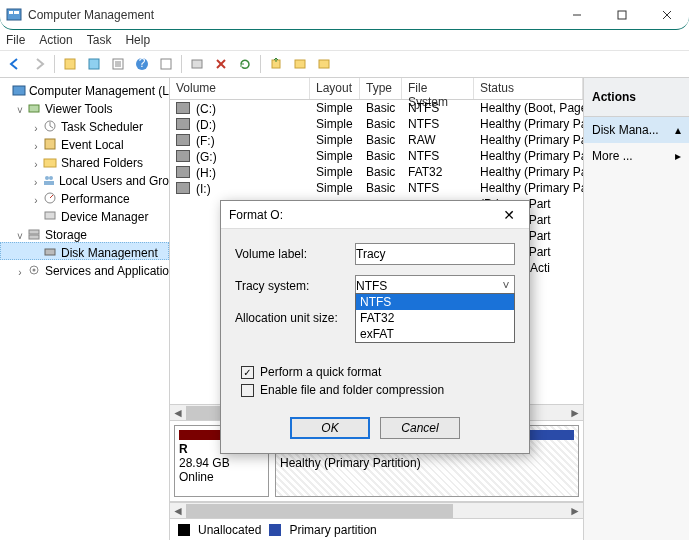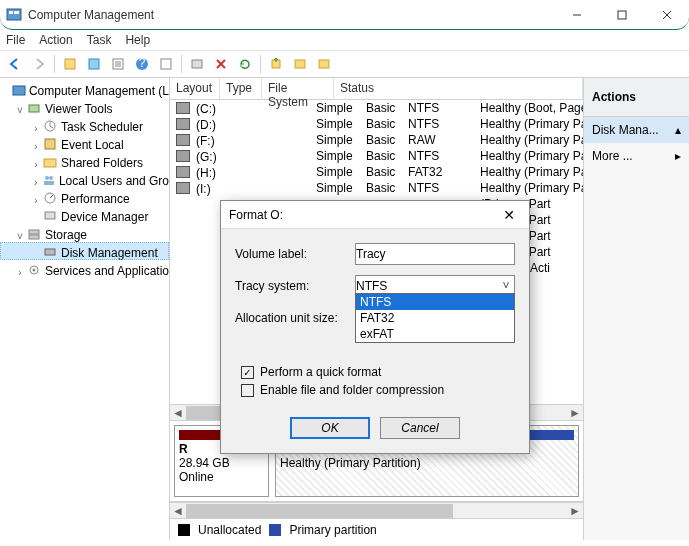--- a/index.html
+++ b/index.html
@@ -299,20 +299,21 @@
             <circle cx="7" cy="7" r="4" fill="none" stroke="#888"></circle>
             <circle cx="7" cy="7" r="1.5" fill="#888"></circle>
           </svg>
         </span>
         <span>Services and Applicatio</span>
       </div>
   </div>
 
   <div class="centerpane">
     <div class="listhdr">
+      <div class="col-vol">Volume</div>
       <div class="col-lay">Layout</div>
       <div class="col-typ">Type</div>
       <div class="col-fs">File System</div>
       <div class="col-st">Status</div>
     </div>
     <div class="listbody" id="listbody">
         <div class="row">
           <div class="col-vol"><span class="vic"></span>(C:)</div>
           <div class="col-lay">Simple</div>
           <div class="col-typ">Basic</div>

